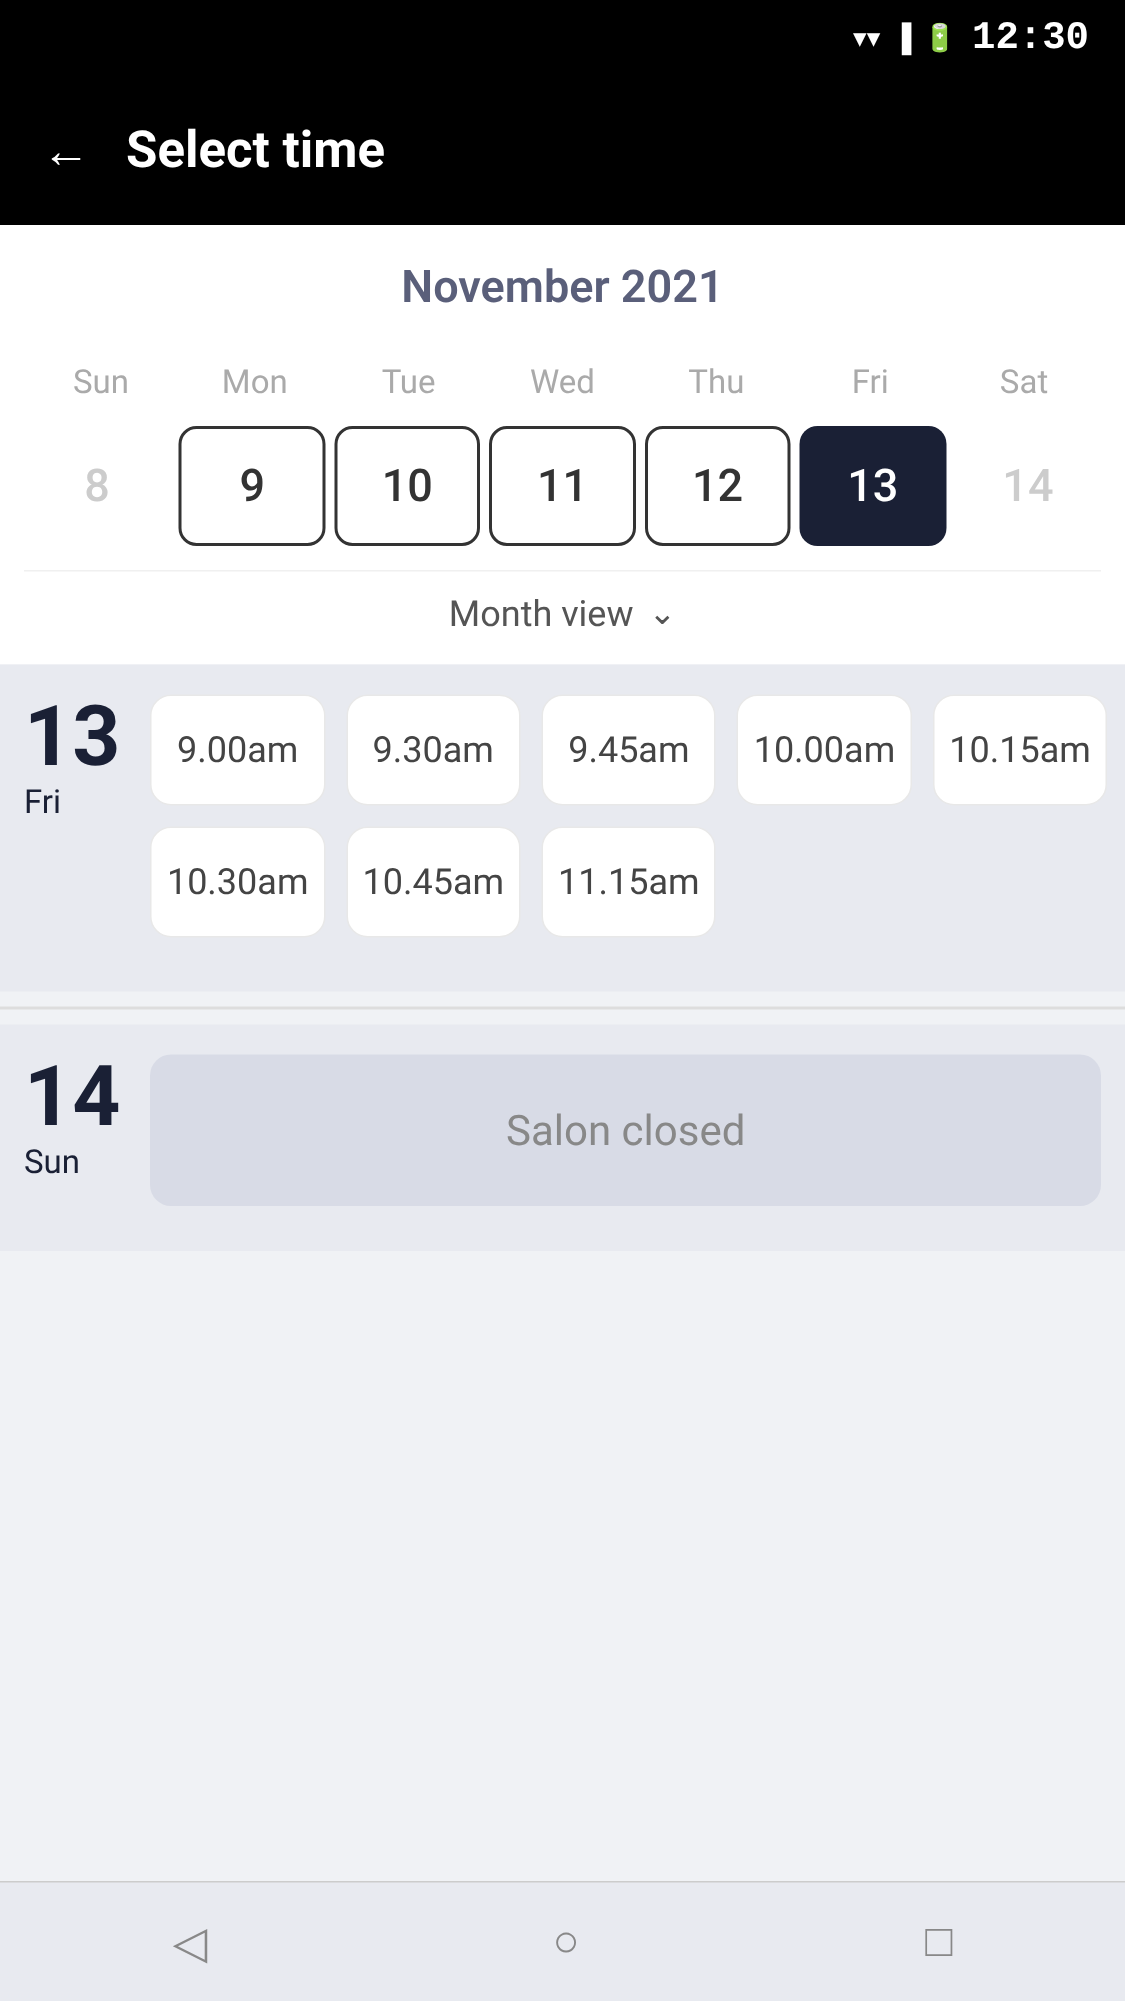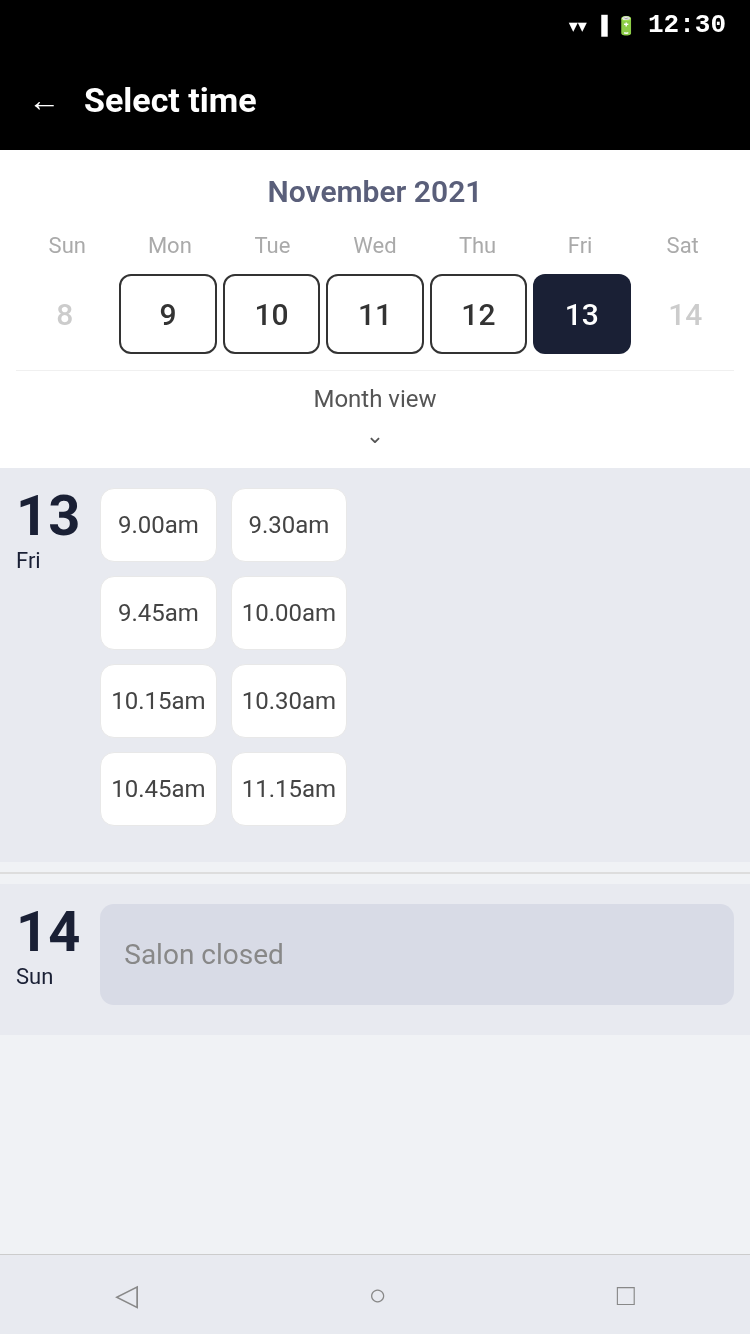--- a/index.html
+++ b/index.html
@@ -61,21 +61,21 @@
     
     .calendar-section {
       background: #fff;
       padding: 24px 16px 0;
     }
     .month-title {
       text-align: center;
       font-size: 30px;
       font-weight: 600;
       color: #5a5f7a;
-      margin-bottom: 20px;
+      margin-bottom: 30px;
     }
     .weekdays-row {
       display: grid;
       grid-template-columns: repeat(7, 1fr);
       text-align: center;
       margin-bottom: 12px;
     }
     .weekday {
       font-size: 22px;
       color: #aaa;
@@ -114,21 +114,20 @@
 
     
     .month-view-toggle {
       display: flex;
       align-items: center;
       justify-content: center;
       gap: 10px;
       padding: 14px 0 20px;
       cursor: pointer;
       border-top: 1px solid #f0f0f0;
-      flex-direction: column;
     }
     .month-view-label {
       font-size: 24px;
       color: #555;
     }
     .chevron-down {
       font-size: 22px;
       color: #555;
     }
 
@@ -149,21 +148,21 @@
       color: #1a2035;
       line-height: 1;
     }
     .day-name {
       font-size: 22px;
       color: #1a2035;
       margin-top: 4px;
     }
     .time-slots-grid {
       display: grid;
-      grid-template-columns: repeat(2, 1fr);
+      grid-template-columns: repeat(5, 1fr);
       gap: 14px;
     }
     .time-slot {
       background: #fff;
       border-radius: 14px;
       padding: 22px 10px;
       text-align: center;
       font-size: 24px;
       color: #444;
       cursor: pointer;
@@ -185,21 +184,21 @@
     .closed-inner {
       display: flex;
       align-items: flex-start;
       gap: 20px;
     }
     .closed-message {
       flex: 1;
       background: #d8dbe6;
       border-radius: 14px;
       padding: 34px 24px;
-      text-align: left;
+      text-align: center;
       font-size: 28px;
       color: #888;
     }
 
     
     .bottom-nav {
       position: fixed;
       bottom: 0;
       left: 0;
       width: 750px;

